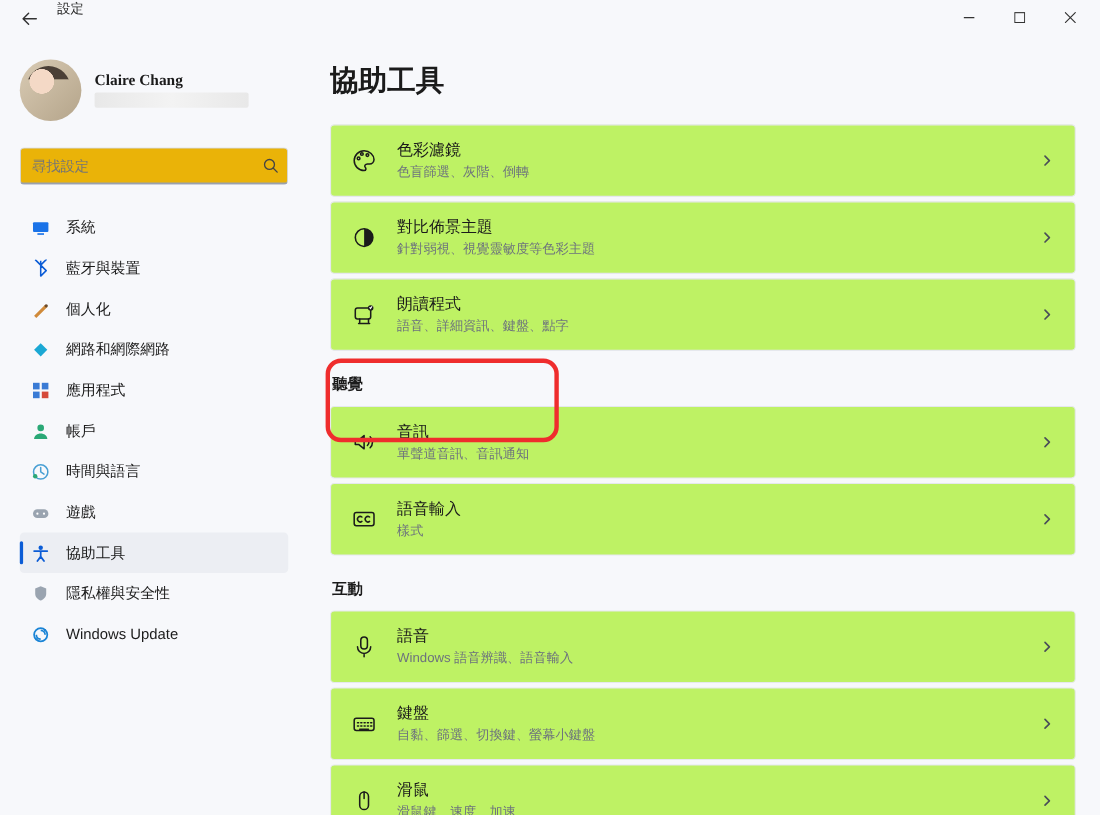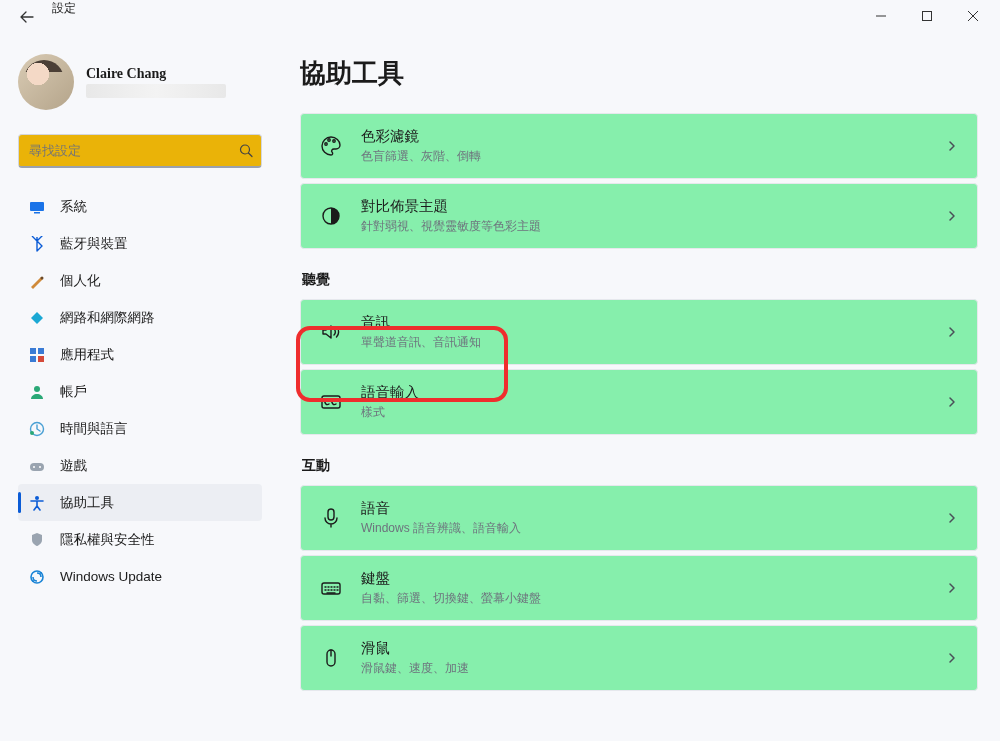--- a/index.html
+++ b/index.html
@@ -150,21 +150,21 @@
 
   
   .page-title {
     font-size: 26px;
     color: #1b1b1b;
     font-weight: 600;
     margin: 6px 0 22px 0;
   }
 
   .card {
-    background: #86efac;
+    background: #bef264;
     border: 1px solid #e6e8ed;
     border-radius: 4px;
     height: 66px;
     display: flex;
     align-items: center;
     padding: 17px 18px;
     margin-bottom: 4px;
     cursor: pointer;
     position: relative;
   }
@@ -384,20 +384,39 @@
       <div>
             <div class="ct">對比佈景主題</div>
       <div class="cd">針對弱視、視覺靈敏度等色彩主題</div>
           </div>
       <span class="chev">
             <svg width="14" height="14" viewBox="0 0 14 14">
               <path d="M5 3l4 4-4 4" stroke="#4a4f58" stroke-width="1.5" fill="none" stroke-linecap="round" stroke-linejoin="round"></path>
             </svg>
           </span>
         </div>
+        <div class="card">
+          <span class="ci">
+            <svg width="24" height="24" viewBox="0 0 24 24">
+              <rect x="4" y="6" width="14" height="10" rx="2" stroke="#1b1b1b" stroke-width="1.4" fill="none" stroke-linecap="round" stroke-linejoin="round"></rect>
+              <path d="M8 16v3m8-3v3M7 20h10" stroke="#1b1b1b" stroke-width="1.4" fill="none" stroke-linecap="round" stroke-linejoin="round"></path>
+              <circle cx="18" cy="6" r="2.5" fill="#1b1b1b"></circle>
+              <path d="M17 5.2l.8 1.2 1.5-2" stroke="#fff" stroke-width="1" fill="none"></path>
+            </svg>
+          </span>
+      <div>
+            <div class="ct">朗讀程式</div>
+      <div class="cd">語音、詳細資訊、鍵盤、點字</div>
+          </div>
+      <span class="chev">
+            <svg width="14" height="14" viewBox="0 0 14 14">
+              <path d="M5 3l4 4-4 4" stroke="#4a4f58" stroke-width="1.5" fill="none" stroke-linecap="round" stroke-linejoin="round"></path>
+            </svg>
+          </span>
+        </div>
         <div class="section-label">聽覺</div>
         <div class="card">
           <span class="ci">
             <svg width="24" height="24" viewBox="0 0 24 24">
               <path d="M4 10v4h3l5 4V6l-5 4z" stroke="#1b1b1b" stroke-width="1.4" fill="none" stroke-linecap="round" stroke-linejoin="round"></path>
               <path d="M15 9a4 4 0 0 1 0 6M17.5 7a7 7 0 0 1 0 10" stroke="#1b1b1b" stroke-width="1.4" fill="none" stroke-linecap="round" stroke-linejoin="round"></path>
             </svg>
           </span>
       <div>
             <div class="ct">音訊</div>

